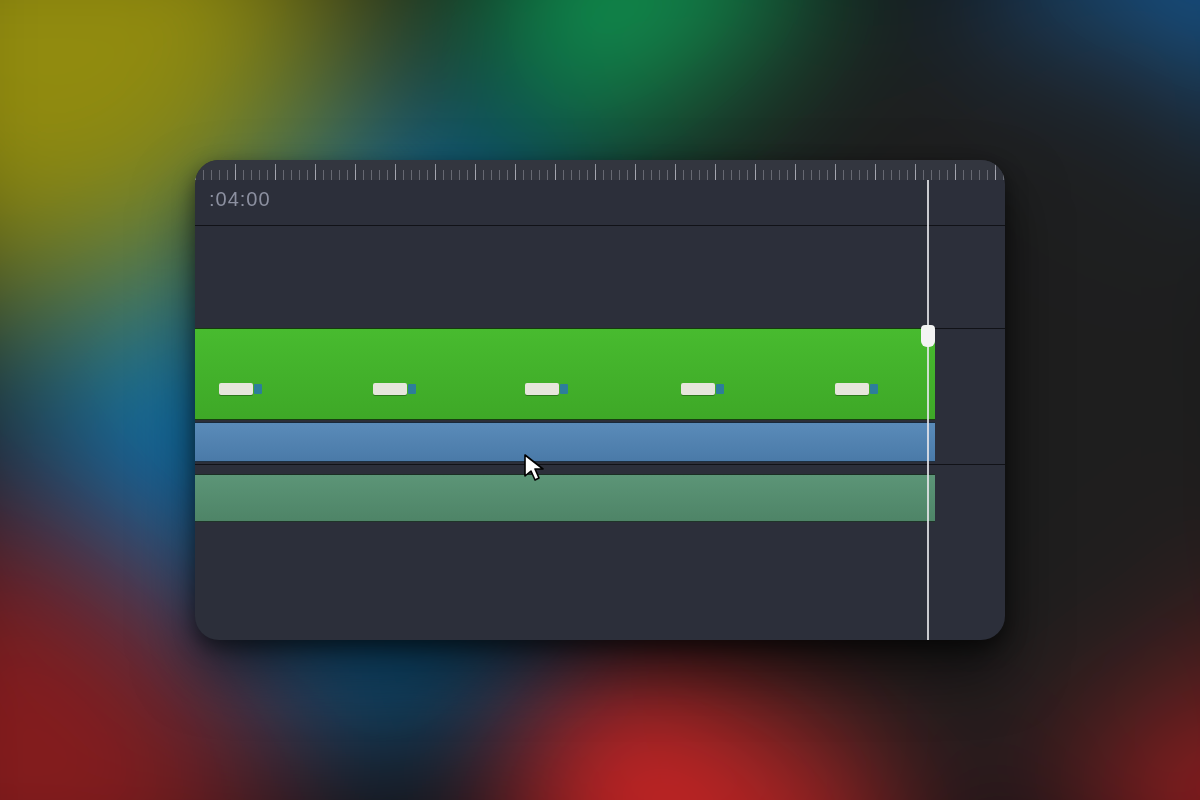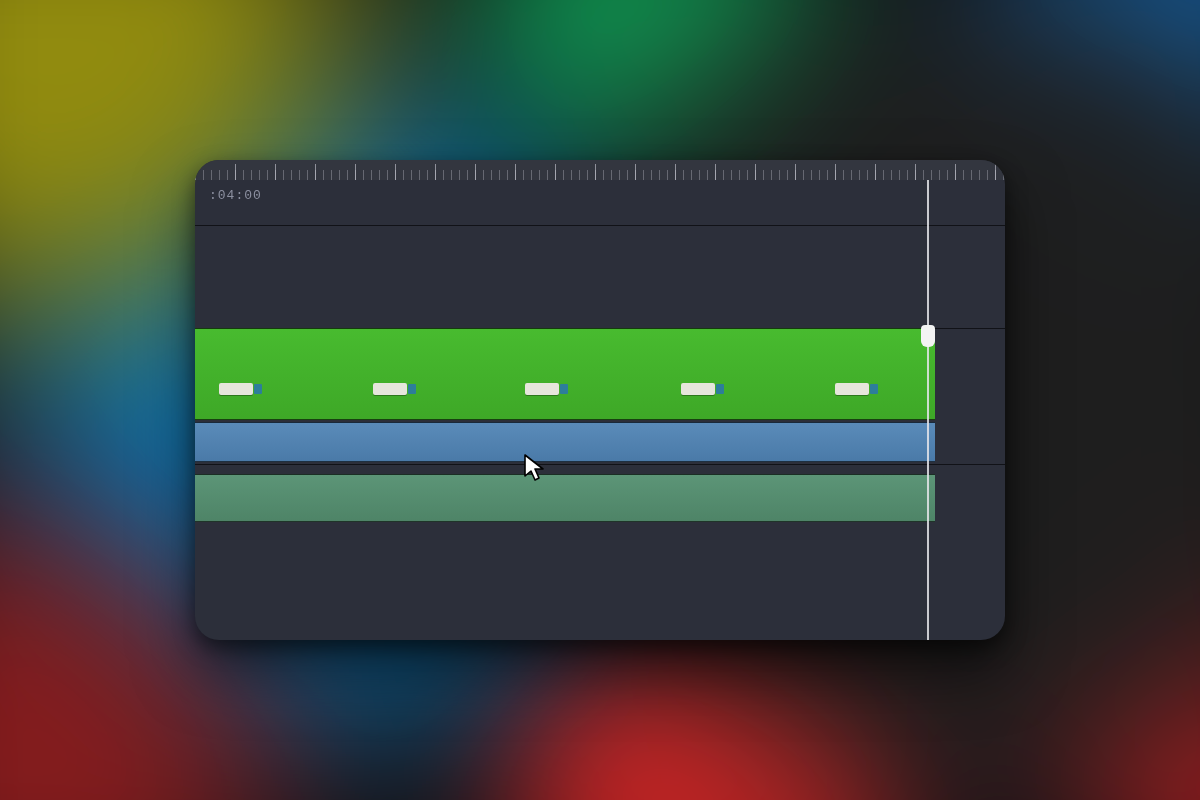--- a/index.html
+++ b/index.html
@@ -64,24 +64,23 @@
       rgba(220,220,230,0.55) 0 1px, transparent 1px 40px);
     background-position: 0 4px;
     background-size: 40px 16px;
     background-repeat: repeat-x;
   }
 
   .timecode-label {
     position: absolute;
     top: 28px;
     left: 14px;
-    font-size: 13px;
+    font-size: 20px;
     letter-spacing: 1px;
     color: #8c90a0;
-    font-family: Liberation Mono, monospace;
   }
 
   
   .track-sep {
     position: absolute;
     left: 0; right: 0;
     height: 1px;
     background: rgba(0,0,0,0.6);
   }
 

